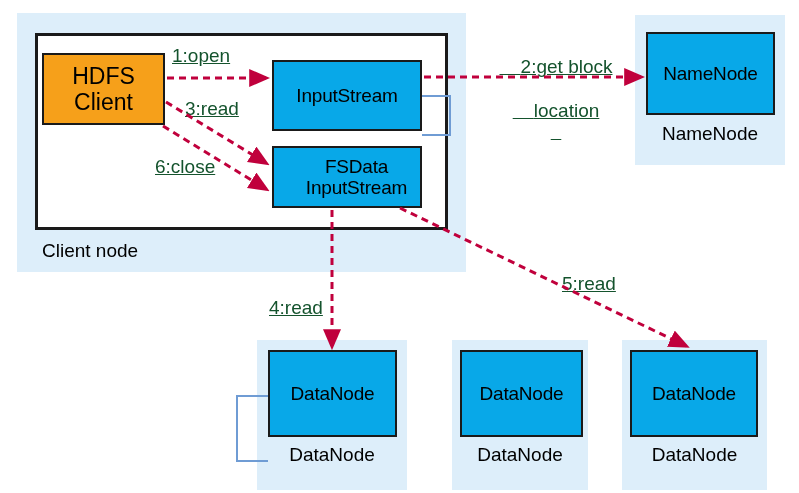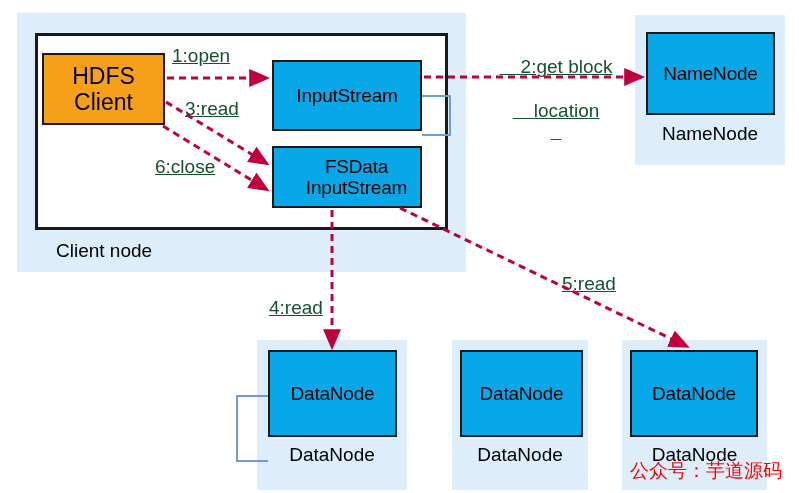--- a/index.html
+++ b/index.html
@@ -113,21 +113,21 @@
     </span>
   </div>
 
   <div class="node-box" style="left:272px; top:146px; width:150px; height:62px;padding-left:19px;">
     <span>
       <span>FSData</span><br>
       <span>InputStream</span>
     </span>
   </div>
 
-  <div class="caption" style="left:56px; top:240px; text-align:left;">Client node</div>
+  <div class="caption" style="left:42px; top:240px; text-align:left;">Client node</div>
 
   <div class="panel" style="left:635px; top:15px; width:150px; height:150px;"></div>
 
   <div class="node-box" style="left:646px; top:32px; width:129px; height:83px;">
     <span>NameNode</span>
   </div>
 
   <div class="caption" style="left:635px; top:123px; width:150px;">NameNode</div>
 
   <div class="panel" style="left:257px; top:340px; width:150px; height:150px;"></div>
@@ -156,21 +156,20 @@
   </div>
 
   <div class="step-label" style="left:185px; top:98px;">3:read</div>
 
   <div class="step-label" style="left:269px; top:297px;">4:read</div>
 
   <div class="step-label" style="left:562px; top:273px;">5:read</div>
 
   <div class="step-label" style="left:138px; top:156px;margin-left:17px;">6:close</div>
 
-  <div class="watermark" style="left:630px; top:458px;">公众号：芋道源码</div>
 
   <svg class="overlay" viewBox="0 0 799 493">
     <defs>
       <marker id="arrowhead" markerWidth="7" markerHeight="7" refX="5.6" refY="3" orient="auto" markerUnits="strokeWidth">
         <path d="M0,0 L7,3 L0,6 Z" fill="#c0003c"></path>
       </marker>
     </defs>
 
     <line x1="167" y1="78" x2="266" y2="78" stroke="#c0003c" stroke-width="3" stroke-dasharray="7,5" marker-end="url(#arrowhead)"></line>
 

